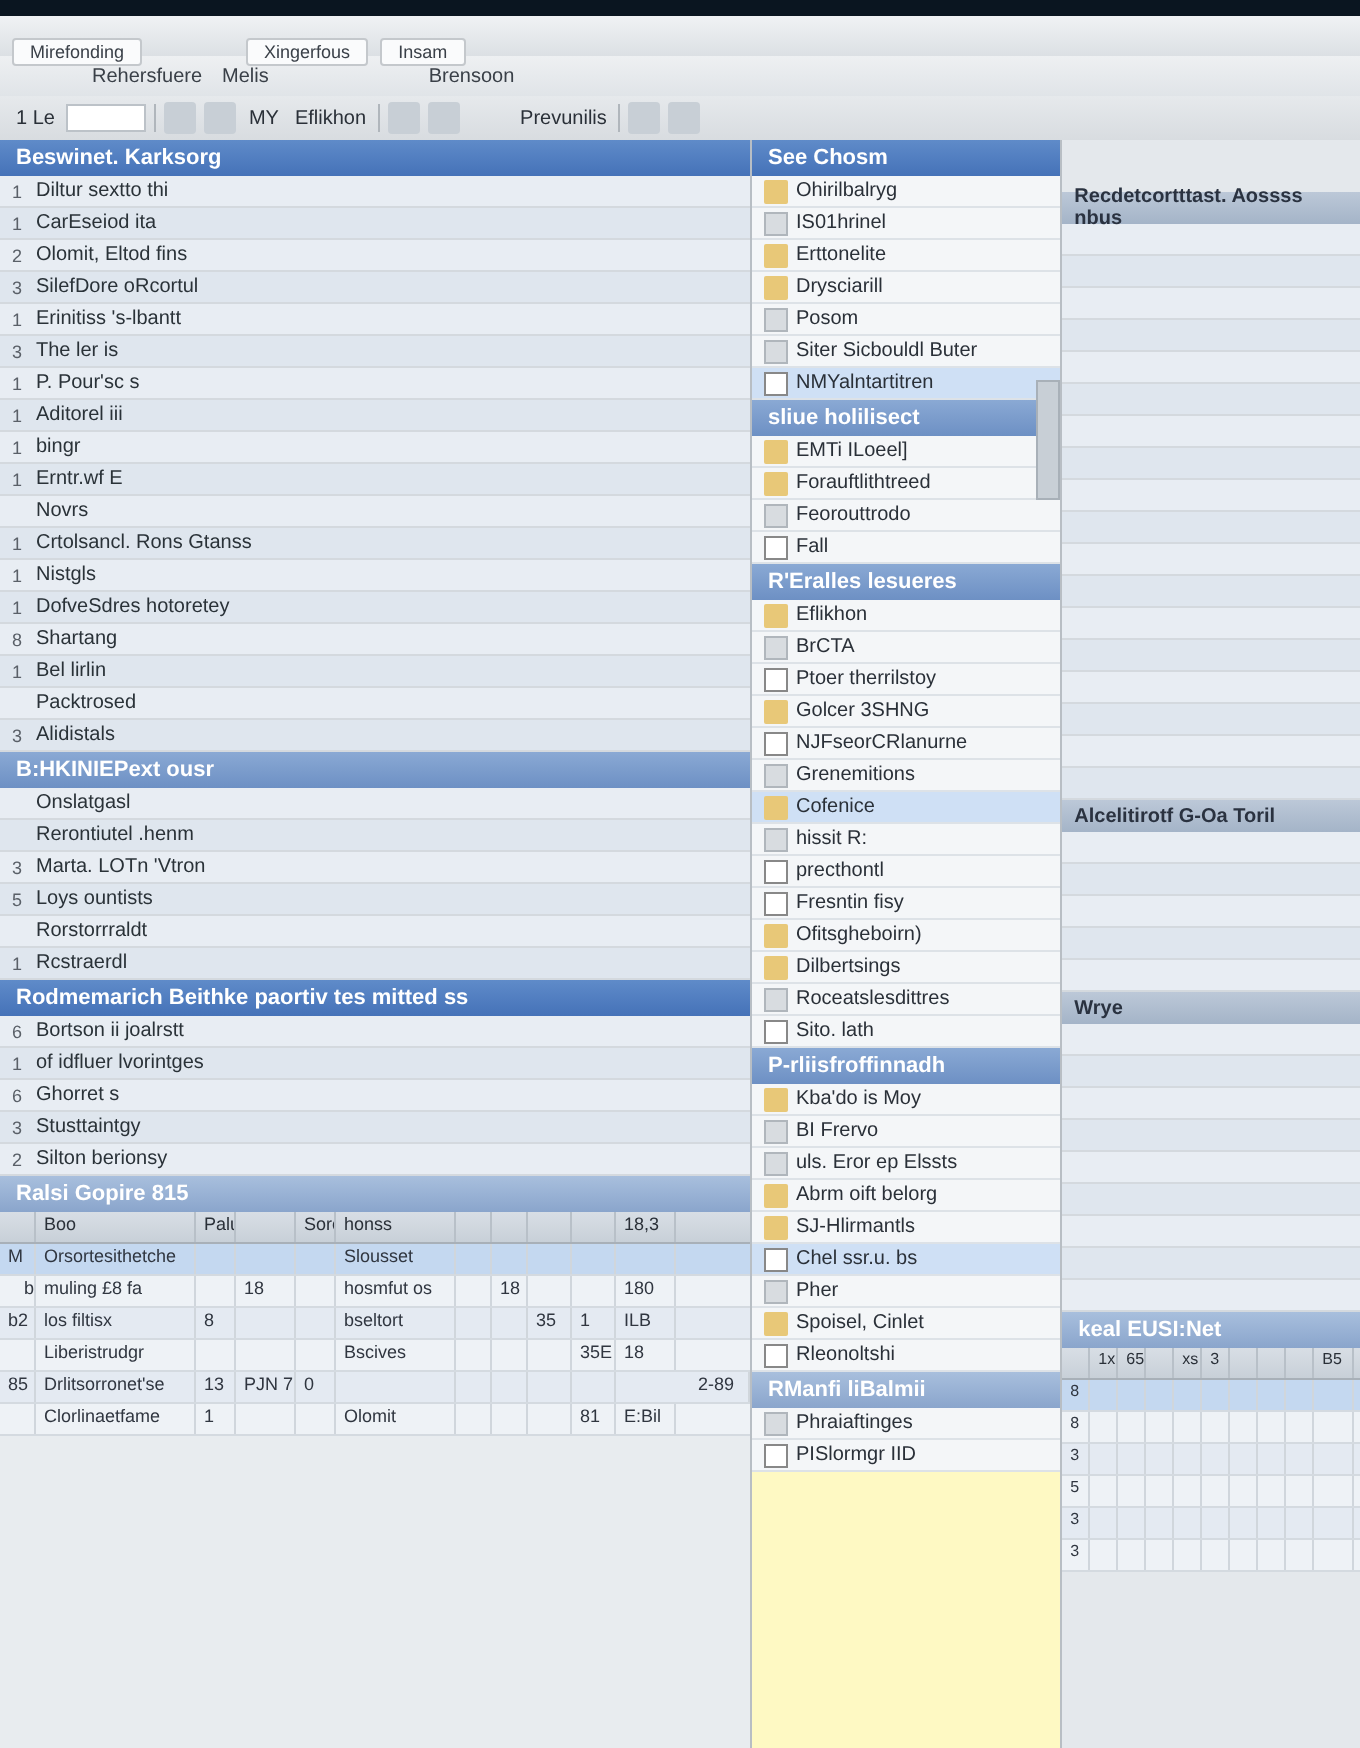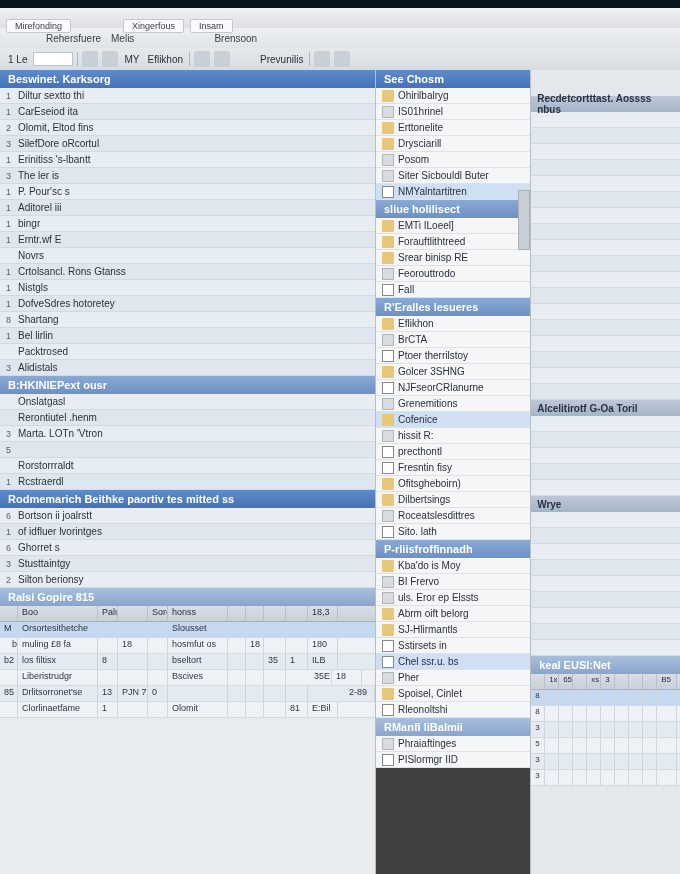--- a/index.html
+++ b/index.html
@@ -11,21 +11,21 @@
 .menustrip { background: linear-gradient(#eef0f2, #e0e4e8); height: 20px; display: flex; align-items: center; padding: 0 6px; gap: 10px; color: #3a4048; font-size: 10px; }
 .toolbar { background: linear-gradient(#e6e9ec, #d8dce0); height: 22px; display: flex; align-items: center; padding: 0 6px; gap: 4px; }
 .tb-sep { width: 1px; height: 14px; background: #b0b6bc; }
 .tb-btn { width: 16px; height: 16px; background: #c8cfd6; border-radius: 2px; }
 .tb-label { font-size: 10px; color: #2a3038; padding: 0 2px; }
 .tb-input { border: 1px solid #bcc2c8; background: #fff; height: 14px; width: 40px; font-size: 9px; }
 
 .main { display: flex; height: calc(100% - 70px); }
 .col { position: relative; }
 .col-left { flex: 1 1 51%; border-right: 1px solid #b8bec4; }
-.col-mid { flex: 1 1 25%; border-right: 1px solid #b8bec4; background: #404040; }
+.col-mid { flex: 1 1 25%; border-right: 1px solid #b8bec4; background: #fef9c3; }
 .col-right { flex: 1 1 24%; background: #e4e8ec; }
 
 .section-hdr { background: linear-gradient(#5f8bc9, #4572b8); color: #fff; font-weight: bold; padding: 2px 8px; font-size: 11px; height: 18px; display: flex; align-items: center; }
 .section-hdr.light { background: linear-gradient(#8aa9d4, #6d90c4); }
 .section-hdr.paler { background: linear-gradient(#a8bfdd, #8aa5cc); }
 
 .row { display: flex; align-items: center; height: 16px; padding: 0 6px; border-bottom: 1px solid #d4d9de; color: #303640; }
 .row:nth-child(odd) { background: #e8edf3; }
 .row:nth-child(even) { background: #dfe6ee; }
 .row .lbl { flex: 0 0 12px; color: #5a6068; font-size: 9px; }
@@ -178,20 +178,21 @@
         <div class="row">
           <span class="lbl"></span>
           <span class="txt">Rerontiutel .henm</span>
         </div>
         <div class="row">
           <span class="lbl">3</span>
           <span class="txt">Marta. LOTn 'Vtron</span>
         </div>
         <div class="row">
           <span class="lbl">5</span>
+          <span class="txt">Loys ountists</span>
         </div>
         <div class="row">
           <span class="lbl"></span>
           <span class="txt">Rorstorrraldt</span>
         </div>
         <div class="row">
           <span class="lbl">1</span>
           <span class="txt">Rcstraerdl</span>
         </div>
       </div>
@@ -276,21 +277,21 @@
         <div class="grid-row">
           <div class="c" style="flex: 0 0 18px;"></div>
           <div class="c" style="flex: 0 0 80px;">Liberistrudgr</div>
           <div class="c" style="flex: 0 0 20px;"></div>
           <div class="c" style="flex: 0 0 30px;"></div>
           <div class="c" style="flex: 0 0 20px;"></div>
           <div class="c" style="flex: 0 0 60px;">Bscives</div>
           <div class="c" style="flex: 0 0 18px;"></div>
           <div class="c" style="flex: 0 0 18px;"></div>
           <div class="c" style="flex: 0 0 22px;"></div>
-          <div class="c" style="flex: 0 0 22px; margin-left: 24px;">35E</div>
+          <div class="c" style="flex: 0 0 22px;">35E</div>
           <div class="c" style="flex: 0 0 30px;">18</div>
         </div>
         <div class="grid-row">
           <div class="c" style="flex: 0 0 18px;">85</div>
           <div class="c" style="flex: 0 0 80px;">Drlitsorronet'se</div>
           <div class="c" style="flex: 0 0 20px;">13</div>
           <div class="c" style="flex: 0 0 30px;">PJN 71</div>
           <div class="c" style="flex: 0 0 20px;">0</div>
           <div class="c" style="flex: 0 0 60px;"></div>
           <div class="c" style="flex: 0 0 18px;"></div>
@@ -351,24 +352,20 @@
     <div id="mid-items2">
         <div class="tree-row">
           <span class="tree-ico folder"></span>
           <span class="txt">EMTi ILoeel]</span>
         </div>
         <div class="tree-row">
           <span class="tree-ico folder"></span>
           <span class="txt">Forauftlithtreed</span>
         </div>
         <div class="tree-row">
-          <span class="tree-ico folder"></span>
-          <span class="txt">Srear binisp RE</span>
-        </div>
-        <div class="tree-row">
           <span class="tree-ico file"></span>
           <span class="txt">Feorouttrodo</span>
         </div>
         <div class="tree-row">
           <span class="tree-ico box"></span>
           <span class="txt">Fall</span>
         </div>
       </div>
     <div class="section-hdr light">R'Eralles lesueres</div>
     <div id="mid-items3">
@@ -443,24 +440,20 @@
           <span class="tree-ico file"></span>
           <span class="txt">uls. Eror ep Elssts</span>
         </div>
         <div class="tree-row">
           <span class="tree-ico folder"></span>
           <span class="txt">Abrm oift belorg</span>
         </div>
         <div class="tree-row">
           <span class="tree-ico folder"></span>
           <span class="txt">SJ-Hlirmantls</span>
-        </div>
-        <div class="tree-row">
-          <span class="tree-ico box"></span>
-          <span class="txt">Sstirsets in</span>
         </div>
         <div class="tree-row sel">
           <span class="tree-ico box"></span>
           <span class="txt">Chel ssr.u. bs</span>
         </div>
         <div class="tree-row">
           <span class="tree-ico file"></span>
           <span class="txt">Pher</span>
         </div>
         <div class="tree-row">

